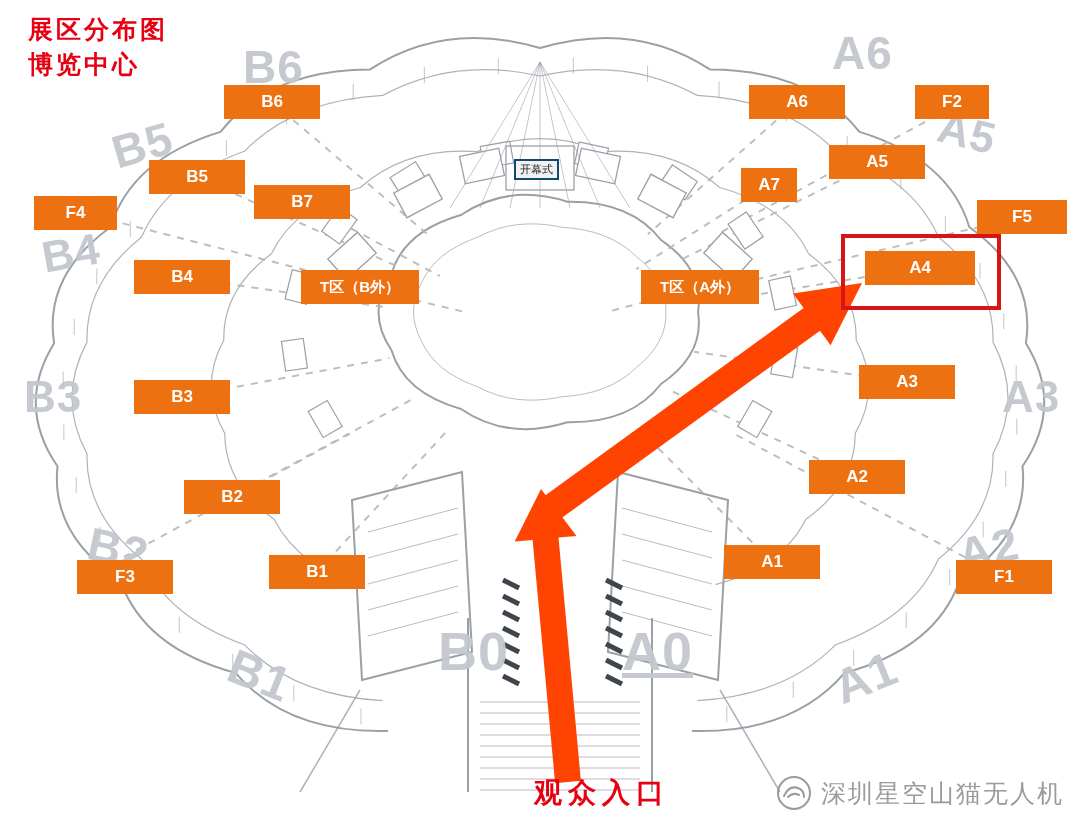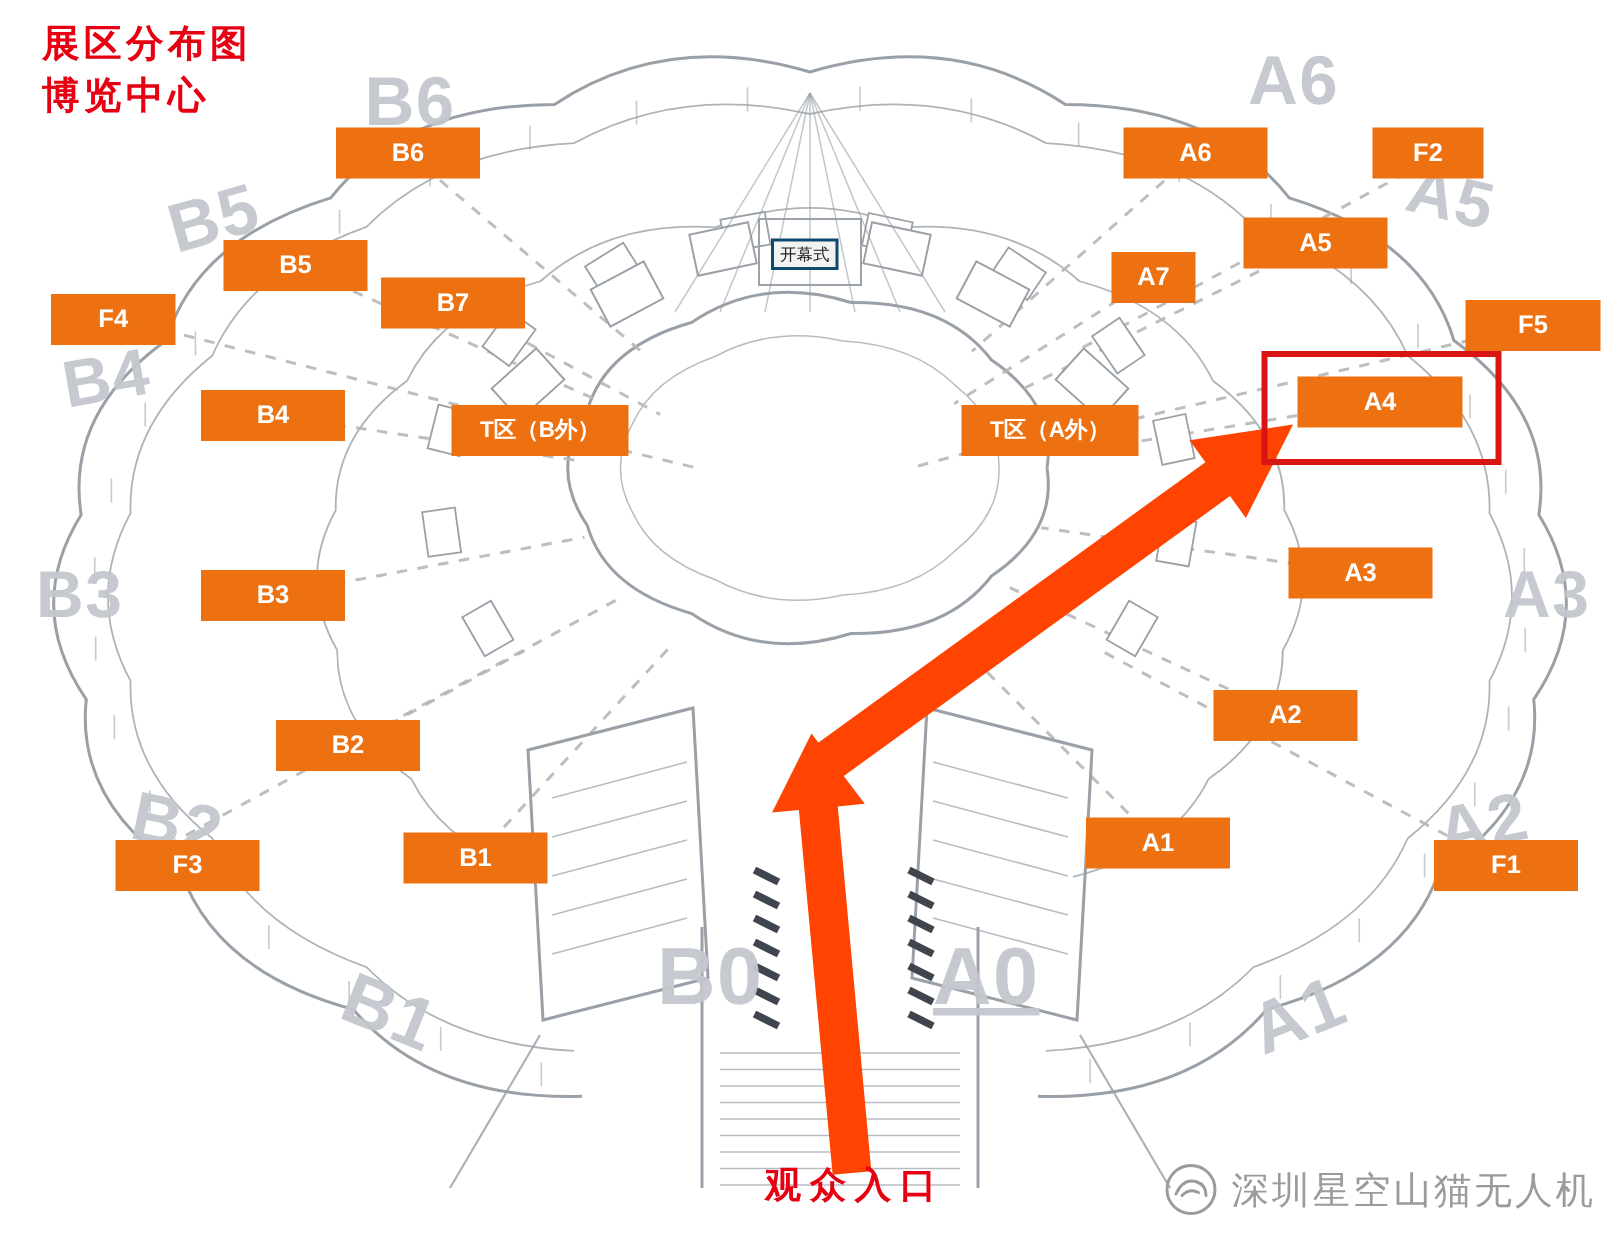--- a/index.html
+++ b/index.html
@@ -12,22 +12,22 @@
   #zone-labels{position:absolute;inset:0;z-index:4;}
   .zone-label{position:absolute;height:34px;line-height:34px;text-align:center;
     background:var(--label-bg,#ee7111);color:#fff;font-weight:bold;font-size:17px;}
   .zone-label.wide{font-size:15px;}
   .big-letter{position:absolute;color:var(--letter-color,#c3c8ce);font-weight:bold;opacity:.95;
     transform-origin:center center;letter-spacing:1px;}
   .title{position:absolute;left:28px;top:12px;color:var(--title-color,#e60012);font-size:25px;
     font-weight:bold;letter-spacing:3px;line-height:1.4;z-index:6;}
   .stage-label{position:absolute;left:514px;top:159px;border:2px solid #0c4a6e;background:#f2f2f2;
     color:#222;font-size:11px;padding:1px 4px;z-index:2;}
-  .entrance-label{position:absolute;left:470px;top:774px;width:200px;text-align:center;
-    color:var(--title-color,#e60012);font-size:24px;font-weight:bold;letter-spacing:6px;z-index:6;}
+  .entrance-label{position:absolute;left:470px;top:774px;width:200px;text-align:right;
+    color:var(--title-color,#e60012);font-size:28px;font-weight:bold;letter-spacing:6px;z-index:6;}
   .highlight-box{position:absolute;left:841px;top:234px;width:152px;height:68px;
     border:4px solid var(--hl-color,#d91414);z-index:5;}
   .watermark{position:absolute;right:16px;bottom:20px;display:flex;align-items:center;gap:8px;
     color:var(--wm-color,#9b9b9b);font-size:25px;letter-spacing:2px;z-index:6;}
 </style>
 </head>
 <body>
 
 <div class="canvas">
 

